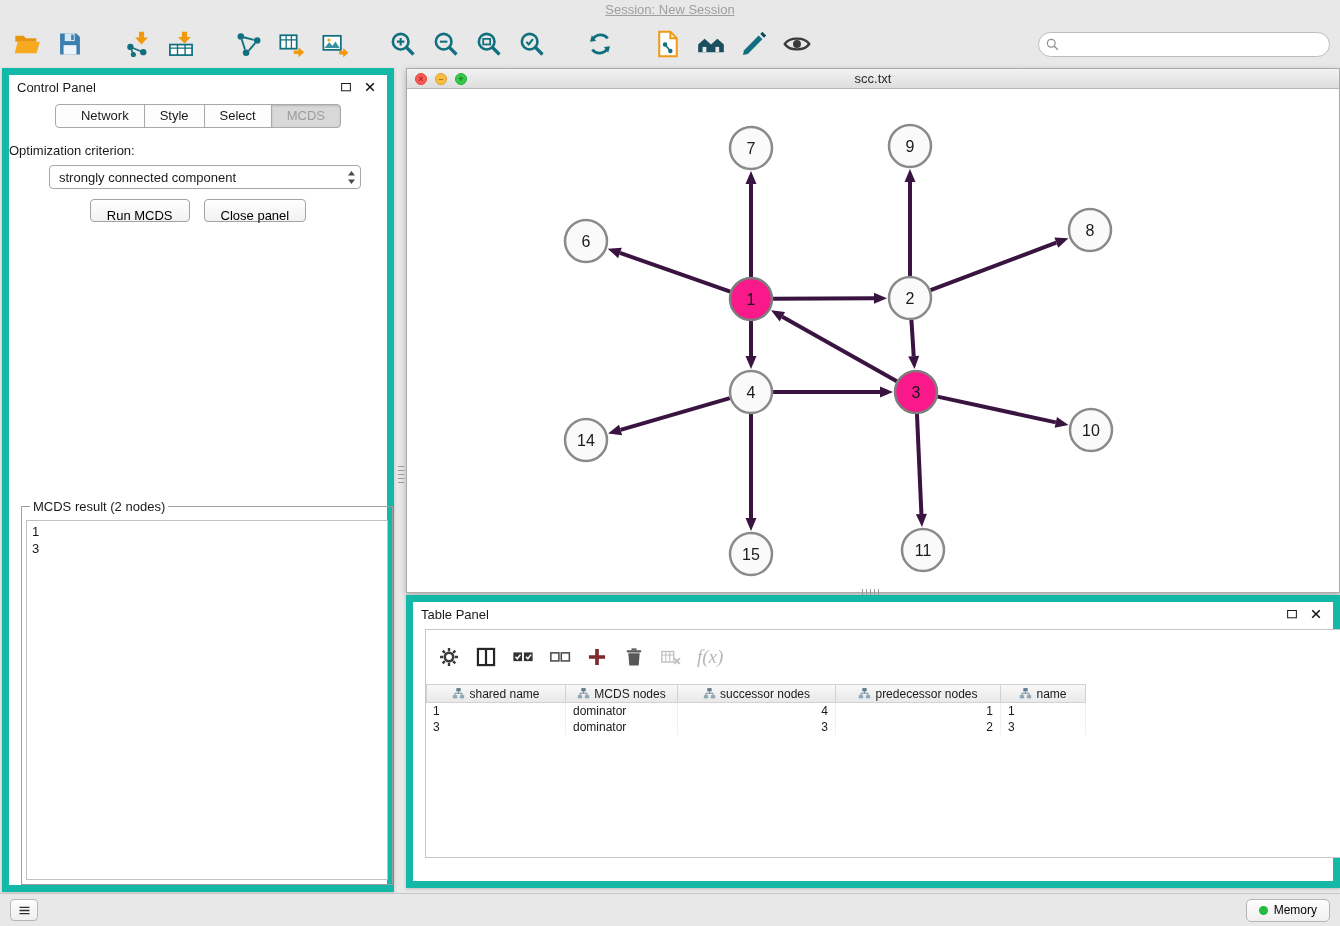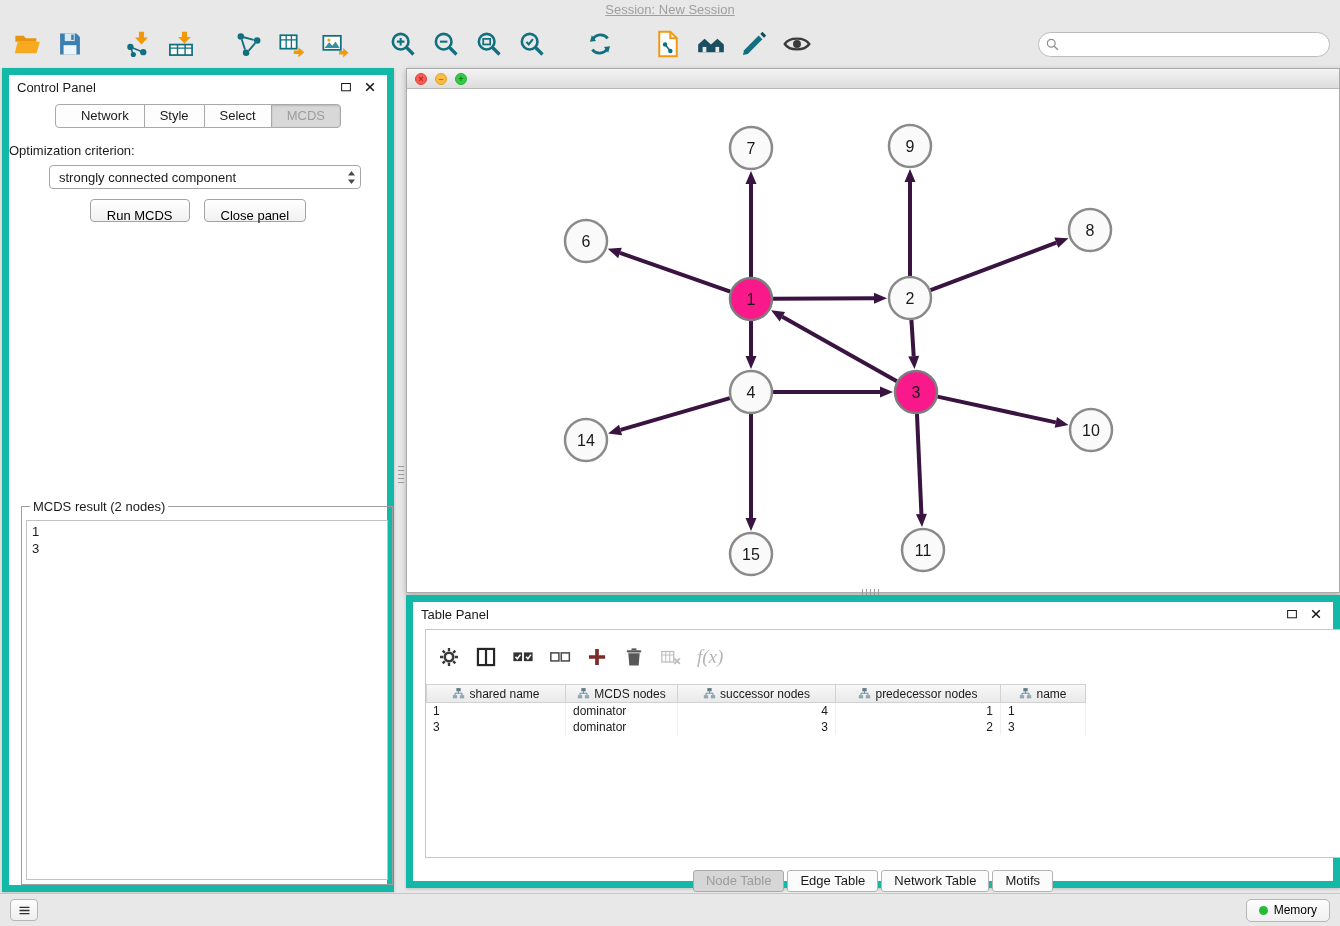--- a/index.html
+++ b/index.html
@@ -406,20 +406,21 @@
   </fieldset>
 </div>
 
 <div id="net-window">
   <div class="net-titlebar">
     <div class="traffic">
       <span class="tl red"></span>
       <span class="tl yellow"></span>
       <span class="tl green"></span>
     </div>
+    <div class="net-title">scc.txt</div>
   </div>
   <svg class="net-canvas" viewBox="0 0 932 503">
       <g>
         <line x1="344" y1="188" x2="344" y2="95" stroke="#3a1440" stroke-width="4"></line>
         <polygon points="344,82 349.5,95 338.5,95" fill="#3a1440"></polygon>
       </g>
       <g>
         <line x1="323.2449403778676" y1="202.7042820722201" x2="212.9628248362167" y2="163.93844751818526" stroke="#3a1440" stroke-width="4"></line>
         <polygon points="200.69847142313844,159.6273414699517 214.78675431816166,158.74968261265215 211.13889535427174,169.12721242371836" fill="#3a1440"></polygon>
       </g>
@@ -627,26 +628,20 @@
         </div>
         <div class="tr">
           <div class="td" style="width: 140px; text-align: left;">3</div>
           <div class="td" style="width: 112px; text-align: left;">dominator</div>
           <div class="td" style="width: 158px; text-align: right;">3</div>
           <div class="td" style="width: 165px; text-align: right;">2</div>
           <div class="td" style="width: 85px; text-align: left;">3</div>
         </div>
       </div>
   </div>
-  <div class="tp-tabs">
-      <div class="bt-tab active">Node Table</div>
-      <div class="bt-tab">Edge Table</div>
-      <div class="bt-tab">Network Table</div>
-      <div class="bt-tab">Motifs</div>
-    </div>
 </div>
 
 <div id="status-bar">
   <button class="sb-btn">
     <svg width="15" height="15" viewBox="0 0 24 24">
         <use href="#sym-burger"></use>
       </svg>
   </button>
   <button class="sb-memory">
     <span class="dot"></span>

